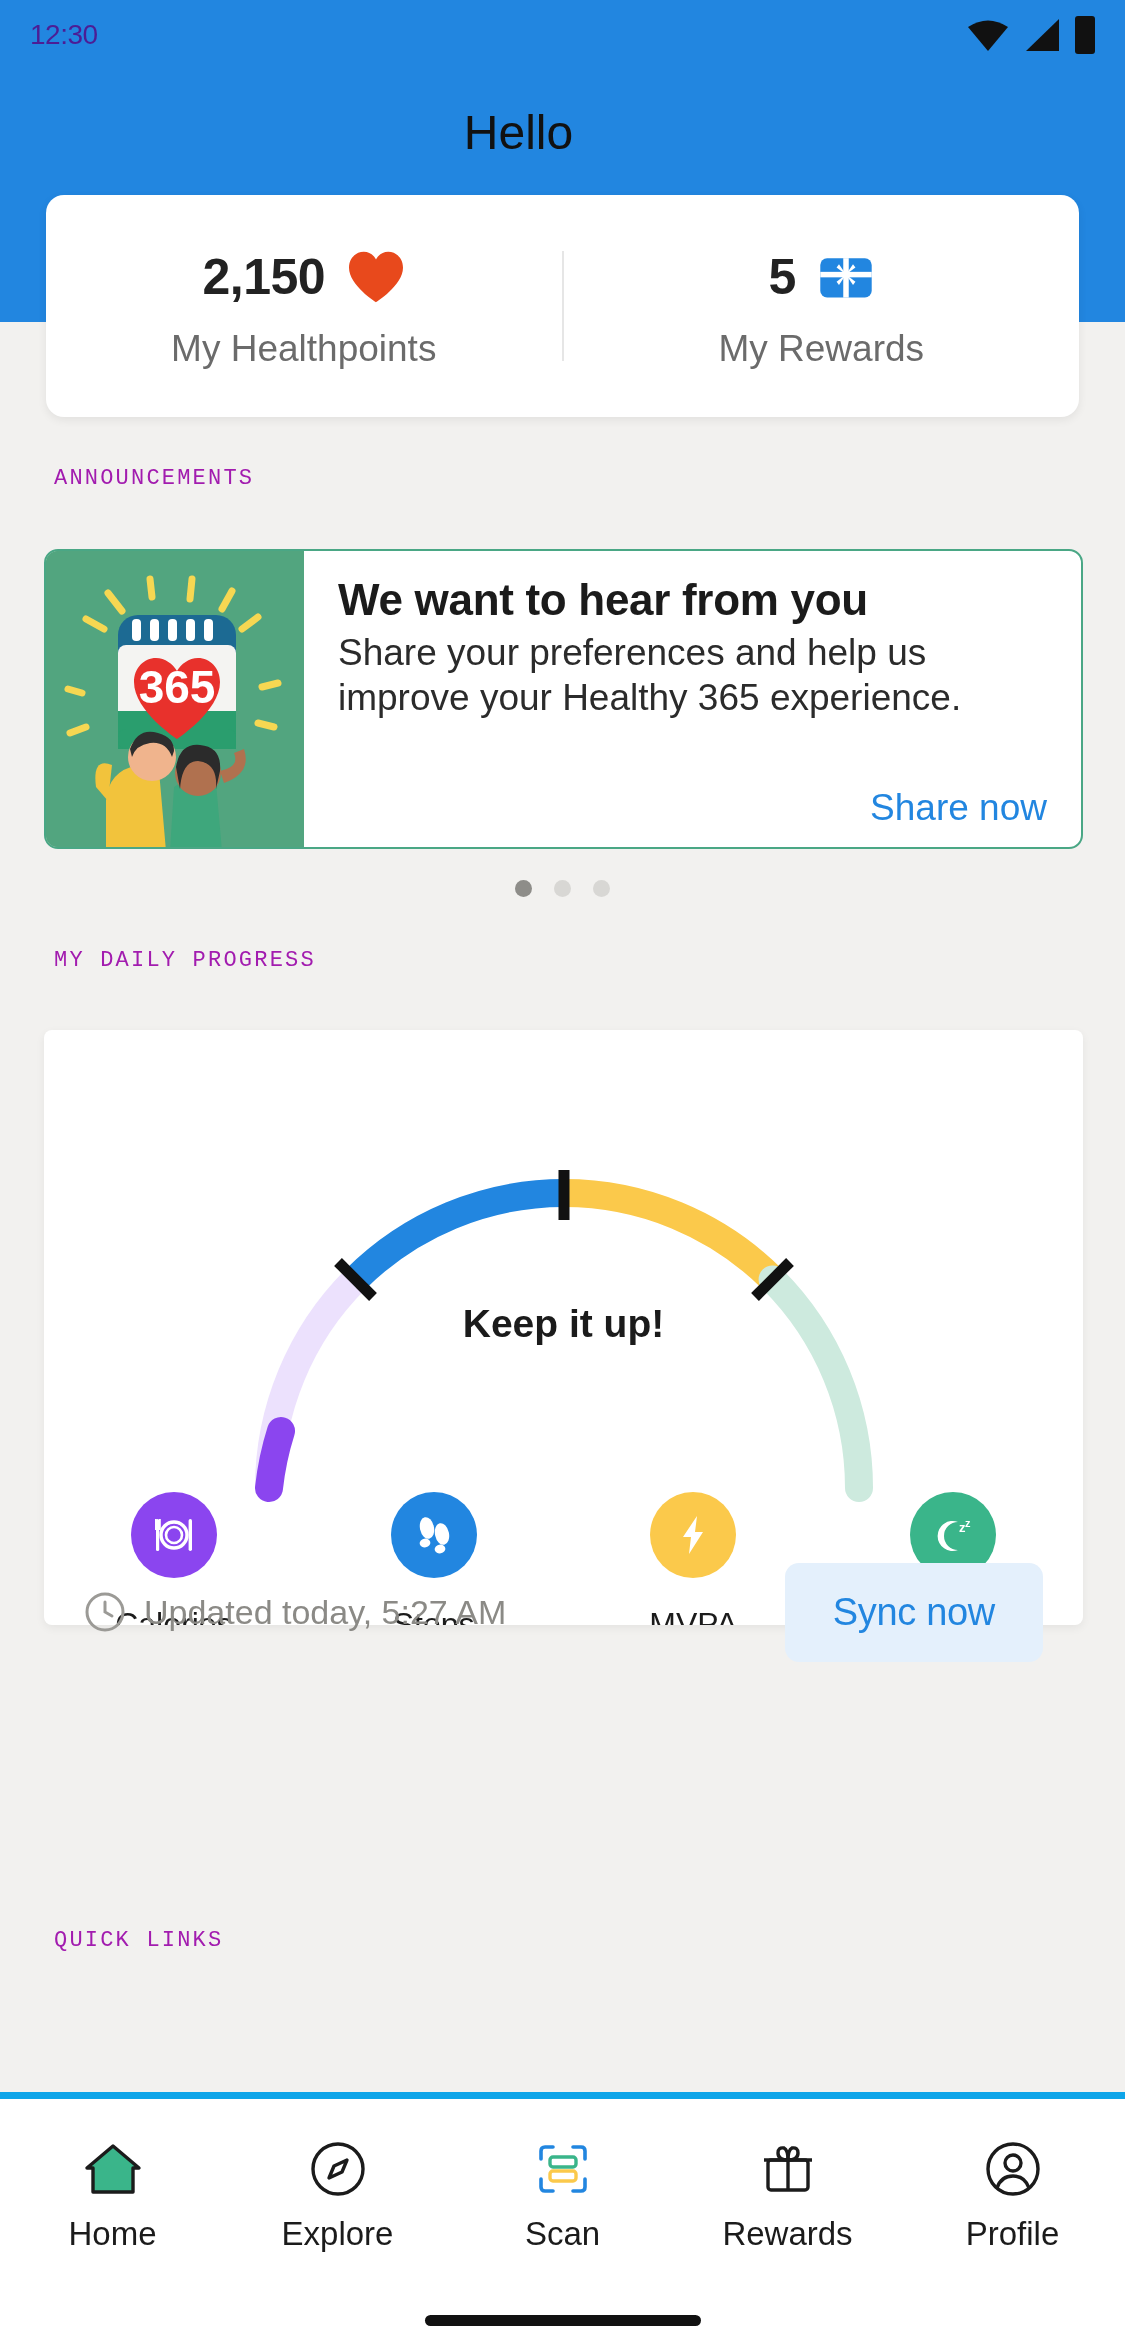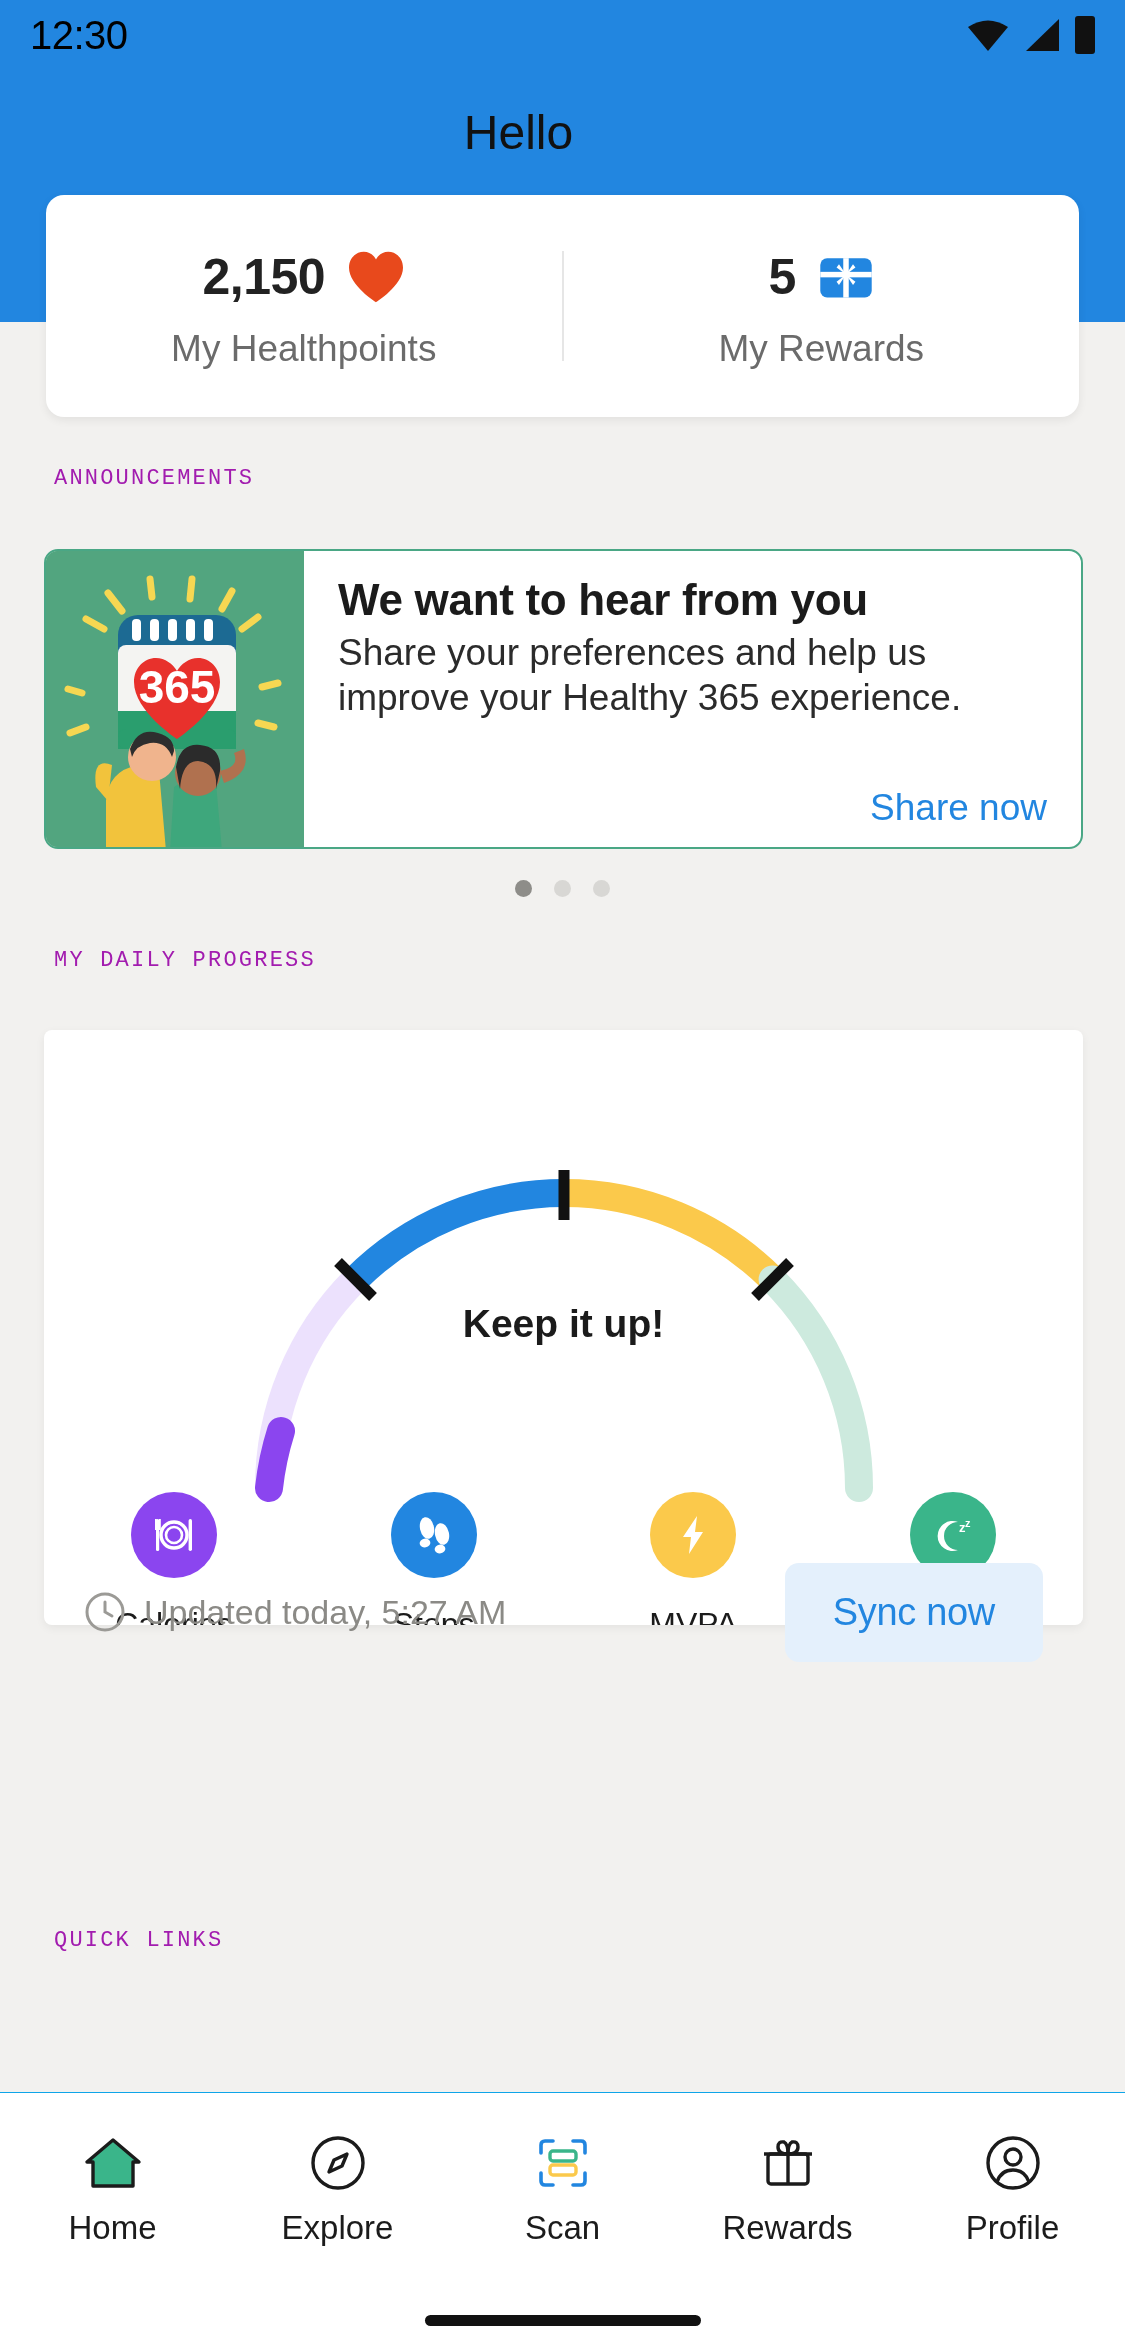--- a/index.html
+++ b/index.html
@@ -15,21 +15,21 @@
   .header-blue {
     position: absolute; top: 0; left: 0; width: 1125px; height: 322px;
     background: #2286e0;
   }
   .statusbar {
     position: absolute; top: 0; left: 0; width: 1125px; height: 70px;
     display: flex; align-items: center; justify-content: space-between;
     padding: 0 30px;
   }
   .status-time {
-    font-size: 40px; font-weight: 400; color: #000000; letter-spacing: -0.5px;
+    font-size: 28px; font-weight: 400; color: #4c1d95; letter-spacing: -0.5px;
   }
   .status-icons { display: flex; align-items: center; gap: 14px; }
   .icon-wifi  { width: 42px; height: 34px; }
   .icon-sig   { width: 38px; height: 34px; }
   .icon-batt  { width: 20px; height: 38px; background: #111; border-radius: 3px; }
 
   .header-title {
     position: absolute; top: 105px; left: 0; width: 1037px;
     text-align: center; font-size: 48px; color: #111; font-weight: 400;
   }
@@ -115,21 +115,21 @@
   .clock-icon { width: 42px; height: 42px; }
   .sync-btn {
     background: #e4f0fc; border-radius: 14px;
     padding: 28px 48px; font-size: 38px; color: #2286e0; font-weight: 500;
     border: none; letter-spacing: -0.3px;
   }
 
   
   .bottom-nav {
     position: absolute; bottom: 0; left: 0; width: 1125px; height: 260px;
-    background: #fff; border-top: 1px solid #0ea5e9;
+    background: #fff; border-top: 7px solid #0ea5e9;
     display: flex; align-items: flex-start; padding-top: 38px;
   }
   .nav-item {
     flex: 1; display: flex; flex-direction: column; align-items: center; gap: 14px;
   }
   .nav-label { font-size: 33px; color: #1b1b1b; }
   .nav-icon { width: 64px; height: 64px; display: flex; align-items: center; justify-content: center; }
   .home-indicator {
     position: absolute; bottom: 26px; left: 50%; transform: translateX(-50%);
     width: 276px; height: 11px; background: #111; border-radius: 6px;

